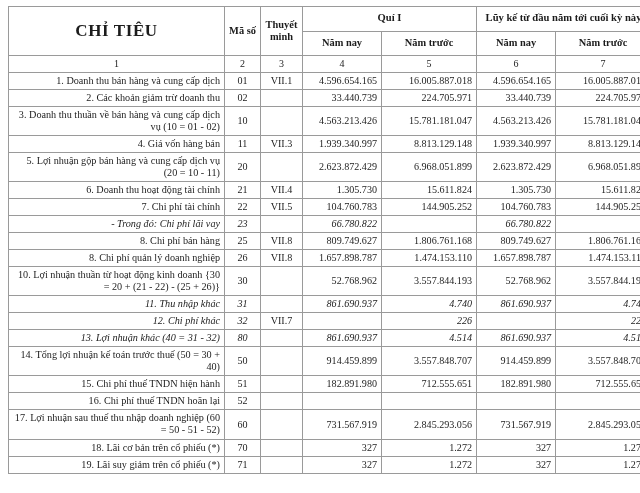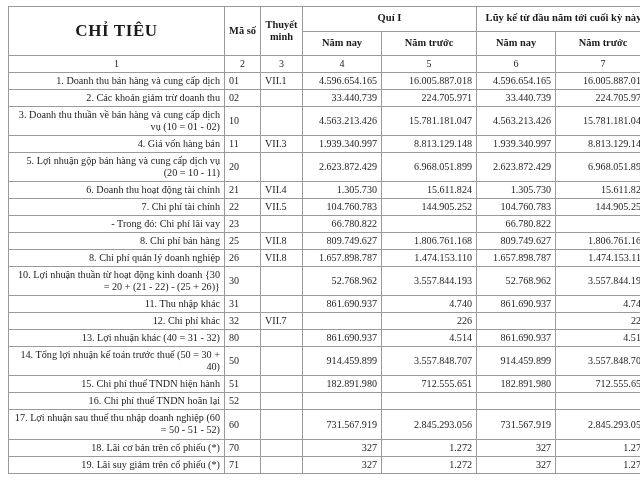--- a/index.html
+++ b/index.html
@@ -47,35 +47,35 @@
   col.c-code  { width: 36px; }
   col.c-note  { width: 42px; }
   col.c-q-cur { width: 79px; }
   col.c-q-pre { width: 95px; }
   col.c-y-cur { width: 79px; }
   col.c-y-pre { width: 95px; }
 
   .ta-c { text-align: center; }
 
   .b { font-weight: bold; }
-  .i { }
+  .i { font-style: italic; }
 
   td.name {
     text-align: right;
     padding-left: 4px;
     padding-right: 2px;
   }
   td.num {
     text-align: right;
     padding-right: 5px;
     white-space: nowrap;
     font-size: 10.1px;
   }
   td.code, td.note {
-    text-align: left;
+    text-align: center;
     font-size: 10.1px;
   }
   tr.colnum td {
     text-align: center;
     font-size: 10px;
   }
   tr.colnum td.name { text-align: center; }
 
   th.hdr-chitieu {
     height: 44px;

